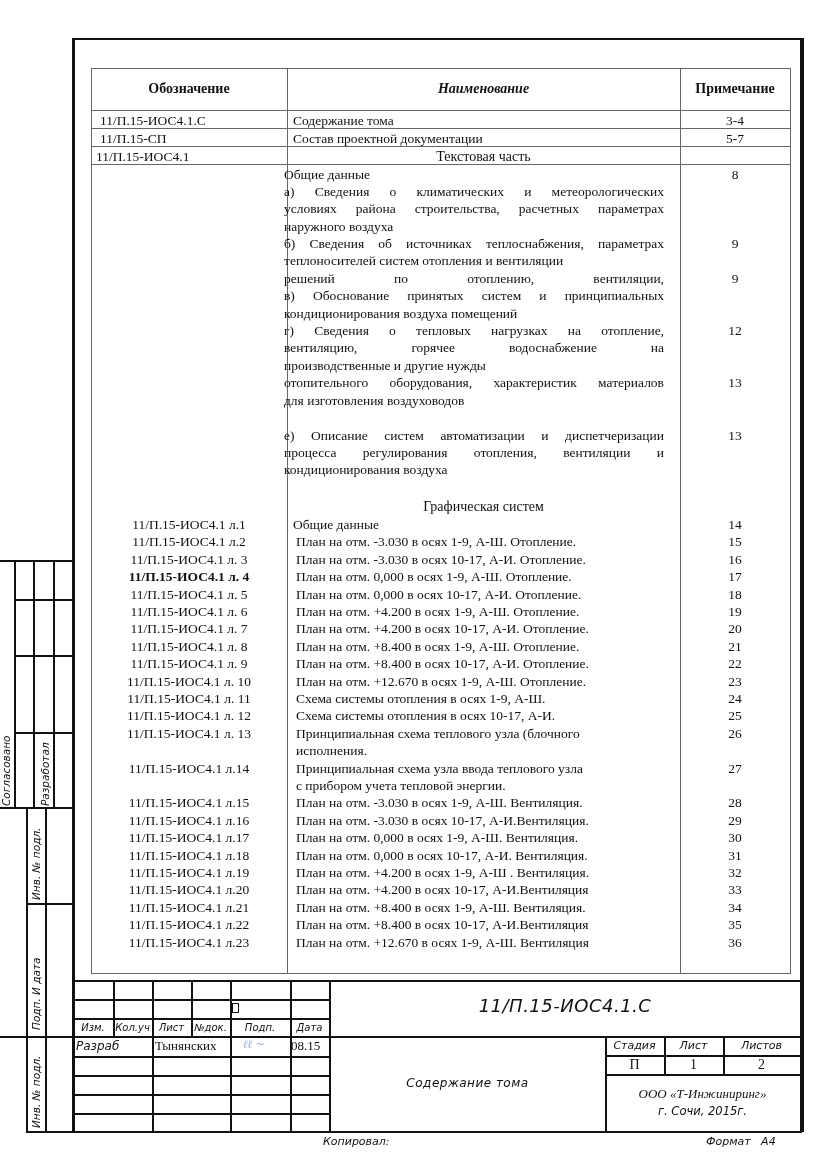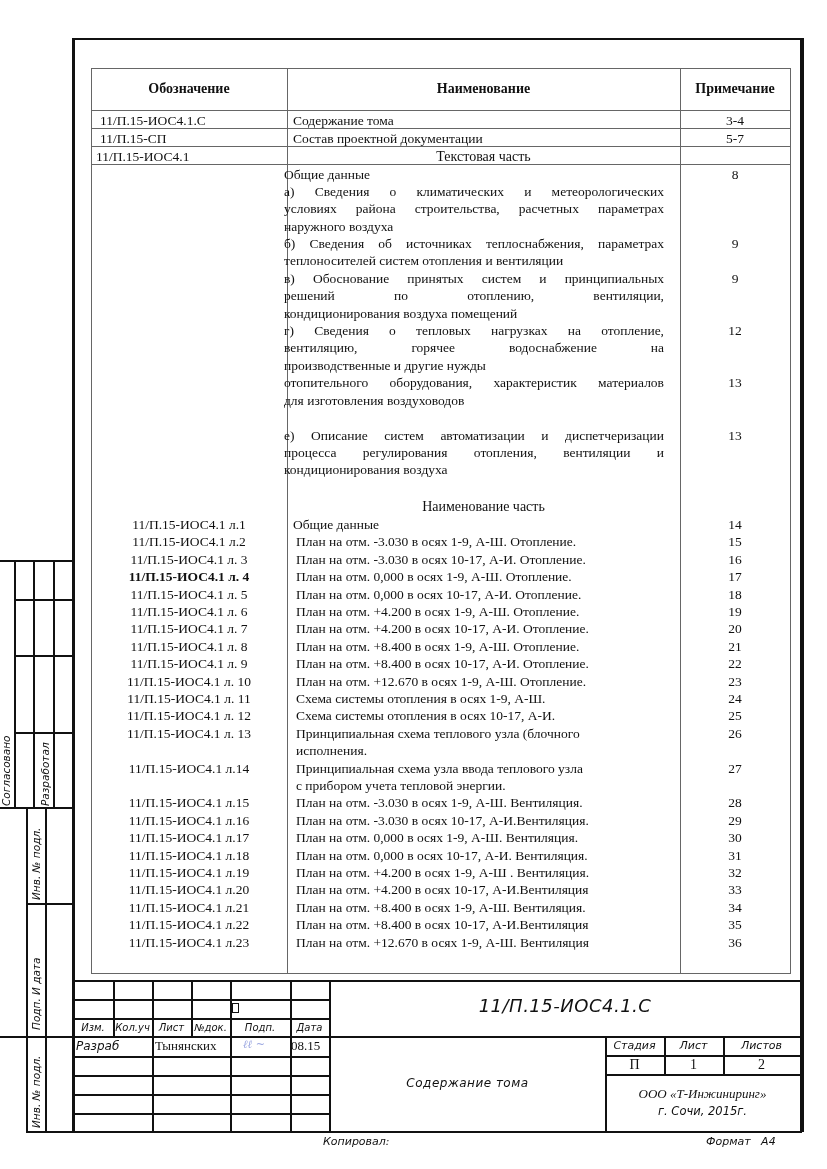--- a/index.html
+++ b/index.html
@@ -30,21 +30,21 @@
 
 <div class="maintable"></div>
 <div class="vline" style="left:287px;top:68px;height:905px;"></div>
 <div class="vline" style="left:680px;top:68px;height:905px;"></div>
 <div class="hline" style="left:91px;top:110px;width:699px;"></div>
 <div class="hline" style="left:91px;top:128px;width:699px;"></div>
 <div class="hline" style="left:91px;top:146px;width:699px;"></div>
 <div class="hline" style="left:91px;top:164px;width:699px;"></div>
 
 <div class="th" style="left:91px;top:81px;width:196px;">Обозначение</div>
-<div class="th" style="left:287px;top:81px;width:393px;">Наименование</div>
+<div class="th" style="left:287px;top:81px;width:393px;font-style:italic;">Наименование</div>
 <div class="th" style="left:680px;top:81px;width:110px;">Примечание</div>
 
 <div id="top-rows">
     <div class="cell" style="left: 100px; top: 112px;">11/П.15-ИОС4.1.С</div>
     <div class="cell" style="left: 293px; top: 112px;">Содержание тома</div>
     <div class="note" style="left: 680px; top: 112px;">3-4</div>
     <div class="cell" style="left: 100px; top: 130px;">11/П.15-СП</div>
     <div class="cell" style="left: 293px; top: 130px;">Состав проектной документации</div>
     <div class="note" style="left: 680px; top: 130px;">5-7</div>
     <div class="cell" style="left: 96px; top: 148px;">11/П.15-ИОС4.1</div>
@@ -59,22 +59,22 @@
       <span class="ln">условиях района строительства,  расчетных параметрах</span>
       <span class="ln last">наружного воздуха</span>
     </div>
     <div class="note" style="left: 680px; top: 182.9px;"></div>
     <div class="desc" style="left: 284px; top: 235.1px;">
       <span class="ln">б) Сведения об источниках теплоснабжения, параметрах</span>
       <span class="ln last">теплоносителей систем  отопления и вентиляции</span>
     </div>
     <div class="note" style="left: 680px; top: 235.1px;">9</div>
     <div class="desc" style="left: 284px; top: 269.9px;">
+      <span class="ln">решений по отоплению, вентиляции,</span>
       <span class="ln">в)  Обоснование принятых систем и принципиальных</span>
-      <span class="ln">решений по отоплению, вентиляции,</span>
       <span class="ln last">кондиционирования воздуха помещений</span>
     </div>
     <div class="note" style="left: 680px; top: 269.9px;">9</div>
     <div class="desc" style="left: 284px; top: 322.1px;">
       <span class="ln">г)  Сведения о тепловых нагрузках на отопление,</span>
       <span class="ln">вентиляцию, горячее водоснабжение на</span>
       <span class="ln last">производственные и другие нужды</span>
     </div>
     <div class="note" style="left: 680px; top: 322.1px;">12</div>
     <div class="desc" style="left: 284px; top: 374.3px;">
@@ -82,21 +82,21 @@
       <span class="ln last">для изготовления воздуховодов</span>
     </div>
     <div class="note" style="left: 680px; top: 374.3px;">13</div>
     <div class="desc" style="left: 284px; top: 426.5px;">
       <span class="ln">е) Описание систем автоматизации и диспетчеризации</span>
       <span class="ln">процесса регулирования отопления, вентиляции и</span>
       <span class="ln last">кондиционирования воздуха</span>
     </div>
     <div class="note" style="left: 680px; top: 426.5px;">13</div>
   </div>
-<div class="cell bold" style="left:287px;top:498px;width:393px;text-align:center;font-size:14px;">Наименование часть</div>
+<div class="cell bold" style="left:287px;top:498px;width:393px;text-align:center;font-size:14px;">Графическая систем</div>
 <div id="graphic-rows">
     <div class="cell" style="left: 91px; width: 196px; text-align: center; top: 516px;">11/П.15-ИОС4.1 л.1</div>
     <div class="cell" style="left: 293px; top: 516px;">Общие данные</div>
     <div class="note" style="left: 680px; top: 516px;">14</div>
     <div class="cell" style="left: 91px; width: 196px; text-align: center; top: 533.4px;">11/П.15-ИОС4.1 л.2</div>
     <div class="cell" style="left: 296px; top: 533.4px;">План на отм. -3.030 в осях 1-9, А-Ш. Отопление.</div>
     <div class="note" style="left: 680px; top: 533.4px;">15</div>
     <div class="cell" style="left: 91px; width: 196px; text-align: center; top: 550.8px;">11/П.15-ИОС4.1 л. 3</div>
     <div class="cell" style="left: 296px; top: 550.8px;">План на отм. -3.030 в осях 10-17, А-И. Отопление.</div>
     <div class="note" style="left: 680px; top: 550.8px;">16</div>

